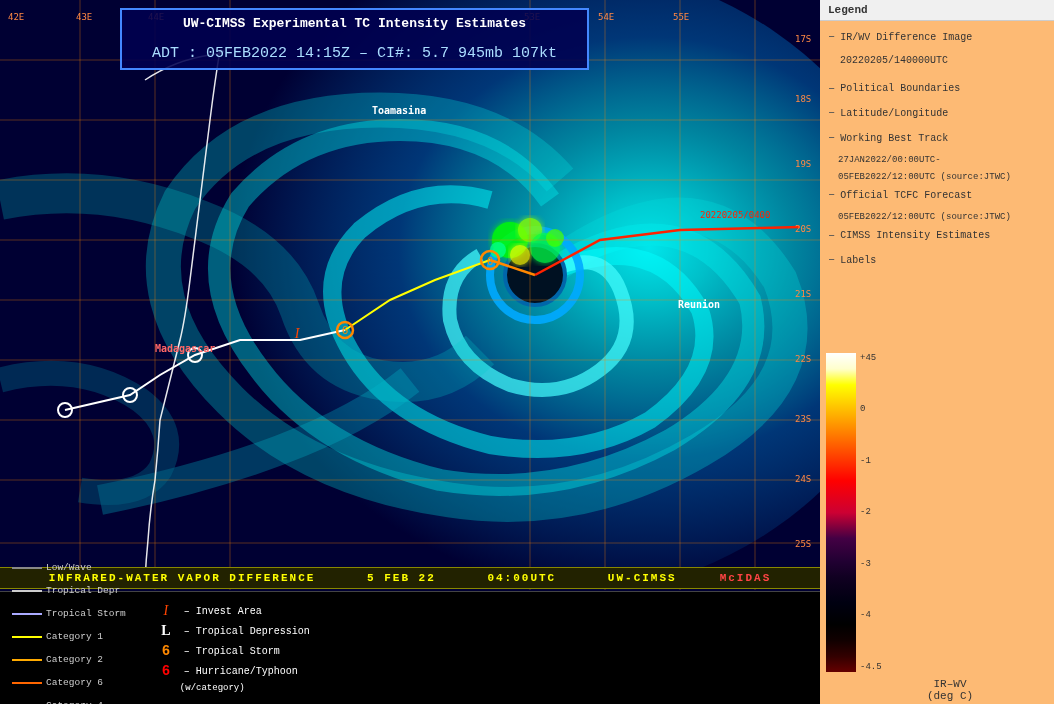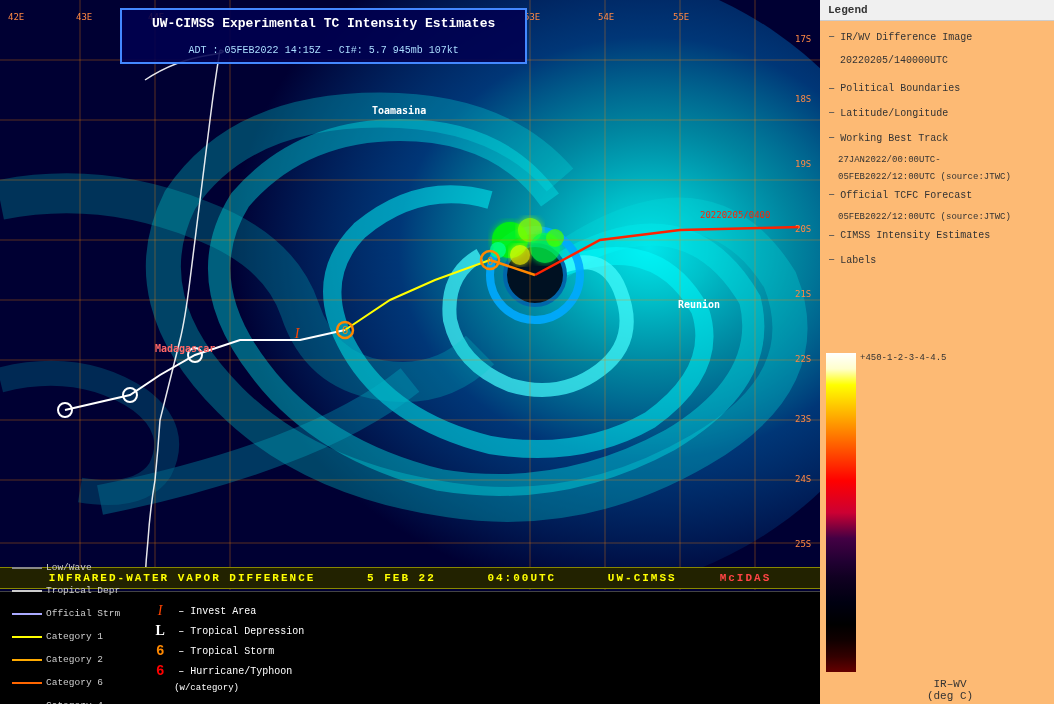--- a/index.html
+++ b/index.html
@@ -69,21 +69,21 @@
       text-align: center;
       z-index: 10;
     }
     #info-box .title-line {
       font-size: 13px;
       font-weight: bold;
       color: #ffffff;
       margin-bottom: 2px;
     }
     #info-box .data-line {
-      font-size: 10px;
+      font-size: 15px;
       color: #aaddff;
       margin-top: 14px;
     }
 
     
     #legend-area {
       position: absolute;
       bottom: 0;
       left: 0;
       width: 820px;
@@ -178,21 +178,22 @@
 
     #right-colorbar {
       width: 30px;
       height: 100%;
       min-height: 300px;
       flex-shrink: 0;
     }
 
     #right-colorbar-labels {
       display: flex;
-      flex-direction: row;
+      flex-direction: column;
+      justify-content: space-between;
       padding-left: 4px;
       font-size: 9px;
       color: #333;
     }
 
     #colorbar-title-right {
       font-size: 11px;
       color: #333;
       text-align: center;
       padding: 2px;
@@ -352,21 +353,21 @@
         <div class="legend-item">
           <div class="legend-line" style="background:#888888;"></div>
           <span>Low/Wave</span>
         </div>
         <div class="legend-item">
           <div class="legend-line" style="background:#cccccc;"></div>
           <span>Tropical Depr</span>
         </div>
         <div class="legend-item">
           <div class="legend-line" style="background:#aaaaff;"></div>
-          <span>Official Strm</span>
+          <span>Tropical Storm</span>
         </div>
         <div class="legend-item">
           <div class="legend-line" style="background:#ffff00;"></div>
           <span>Category 1</span>
         </div>
         <div class="legend-item">
           <div class="legend-line" style="background:#ffaa00;"></div>
           <span>Category 2</span>
         </div>
         <div class="legend-item">

